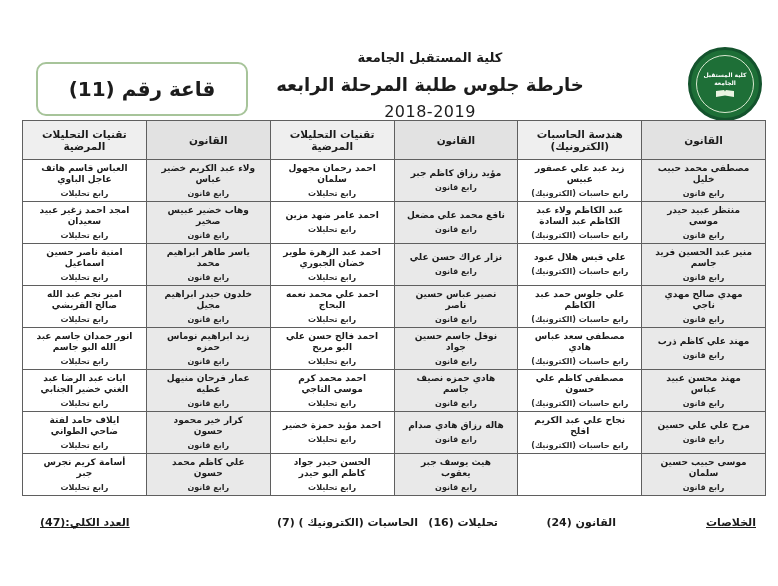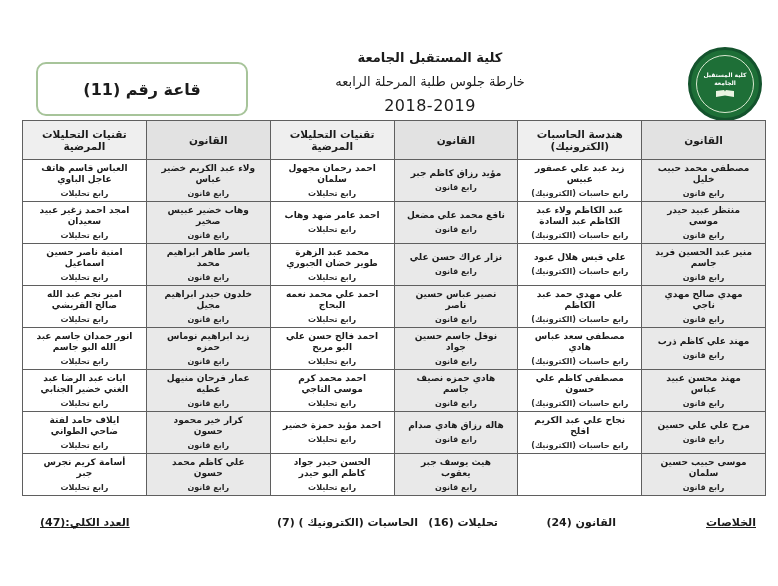--- a/index.html
+++ b/index.html
@@ -10,30 +10,30 @@
     font-family:"DejaVu Sans", sans-serif;
     color:#1c1c1c;
     overflow:hidden;
   }
   
   .title-block{
     position:absolute;left:250px;top:50px;width:360px;
     text-align:center;direction:rtl;
   }
   .title-line1{font-size:13px;font-weight:bold;}
-  .title-line2{font-size:13px;font-weight:normal;margin-top:9px;}
+  .title-line2{font-size:18px;font-weight:bold;margin-top:9px;}
   .title-year{font-size:16px;font-weight:normal;margin-top:7px;letter-spacing:0.5px;}
   
   .room-box{
     position:absolute;left:36px;top:62px;width:208px;height:50px;
     border:2px solid #a7c49a;border-radius:10px;
     display:flex;align-items:center;justify-content:center;
     direction:rtl;
   }
-  .room-box span{font-size:16px;font-weight:bold;}
+  .room-box span{font-size:20px;font-weight:bold;}
   
   .seal{
     position:absolute;left:688px;top:47px;width:74px;height:74px;
     border-radius:50%;
     background:#1e6f37;
     border:3px solid #14532d;
     box-sizing:border-box;
     display:flex;flex-direction:column;align-items:center;justify-content:center;
   }
   .seal-inner{
@@ -146,21 +146,21 @@
           </td>
           <td>
             <div class="student-name">عبد الكاظم ولاء عبد الكاظم عبد السادة</div>
             <div class="student-dept">رابع حاسبات (الكترونيك)</div>
           </td>
           <td>
             <div class="student-name">نافع محمد علي مضعل</div>
             <div class="student-dept">رابع قانون</div>
           </td>
           <td>
-            <div class="student-name">احمد عامر ضهد وهاب</div>
+            <div class="student-name">احمد عامر ضهد مزين</div>
             <div class="student-dept">رابع تحليلات</div>
           </td>
           <td>
             <div class="student-name">وهاب خضير عبيس صخير</div>
             <div class="student-dept">رابع قانون</div>
           </td>
           <td>
             <div class="student-name">امجد احمد زغير عبيد سعيدان</div>
             <div class="student-dept">رابع تحليلات</div>
           </td>
@@ -172,39 +172,39 @@
           </td>
           <td>
             <div class="student-name">علي قيس هلال عبود</div>
             <div class="student-dept">رابع حاسبات (الكترونيك)</div>
           </td>
           <td>
             <div class="student-name">نزار عراك حسن علي</div>
             <div class="student-dept">رابع قانون</div>
           </td>
           <td>
-            <div class="student-name">محمد عبد الزهرة طوير خضان الجبوري</div>
+            <div class="student-name">احمد عبد الزهرة طوير خضان الجبوري</div>
             <div class="student-dept">رابع تحليلات</div>
           </td>
           <td>
             <div class="student-name">ياسر طاهر ابراهيم محمد</div>
             <div class="student-dept">رابع قانون</div>
           </td>
           <td>
             <div class="student-name">امنية ناصر حسين اسماعيل</div>
             <div class="student-dept">رابع تحليلات</div>
           </td>
         </tr>
         <tr>
           <td>
             <div class="student-name">مهدي صالح مهدي ناجي</div>
             <div class="student-dept">رابع قانون</div>
           </td>
           <td>
-            <div class="student-name">علي مهدي حمد عبد الكاظم</div>
+            <div class="student-name">علي جلوس حمد عبد الكاظم</div>
             <div class="student-dept">رابع حاسبات (الكترونيك)</div>
           </td>
           <td>
             <div class="student-name">نصير عباس حسين ناصر</div>
             <div class="student-dept">رابع قانون</div>
           </td>
           <td>
             <div class="student-name">احمد علي محمد نعمه البحاج</div>
             <div class="student-dept">رابع تحليلات</div>
           </td>

